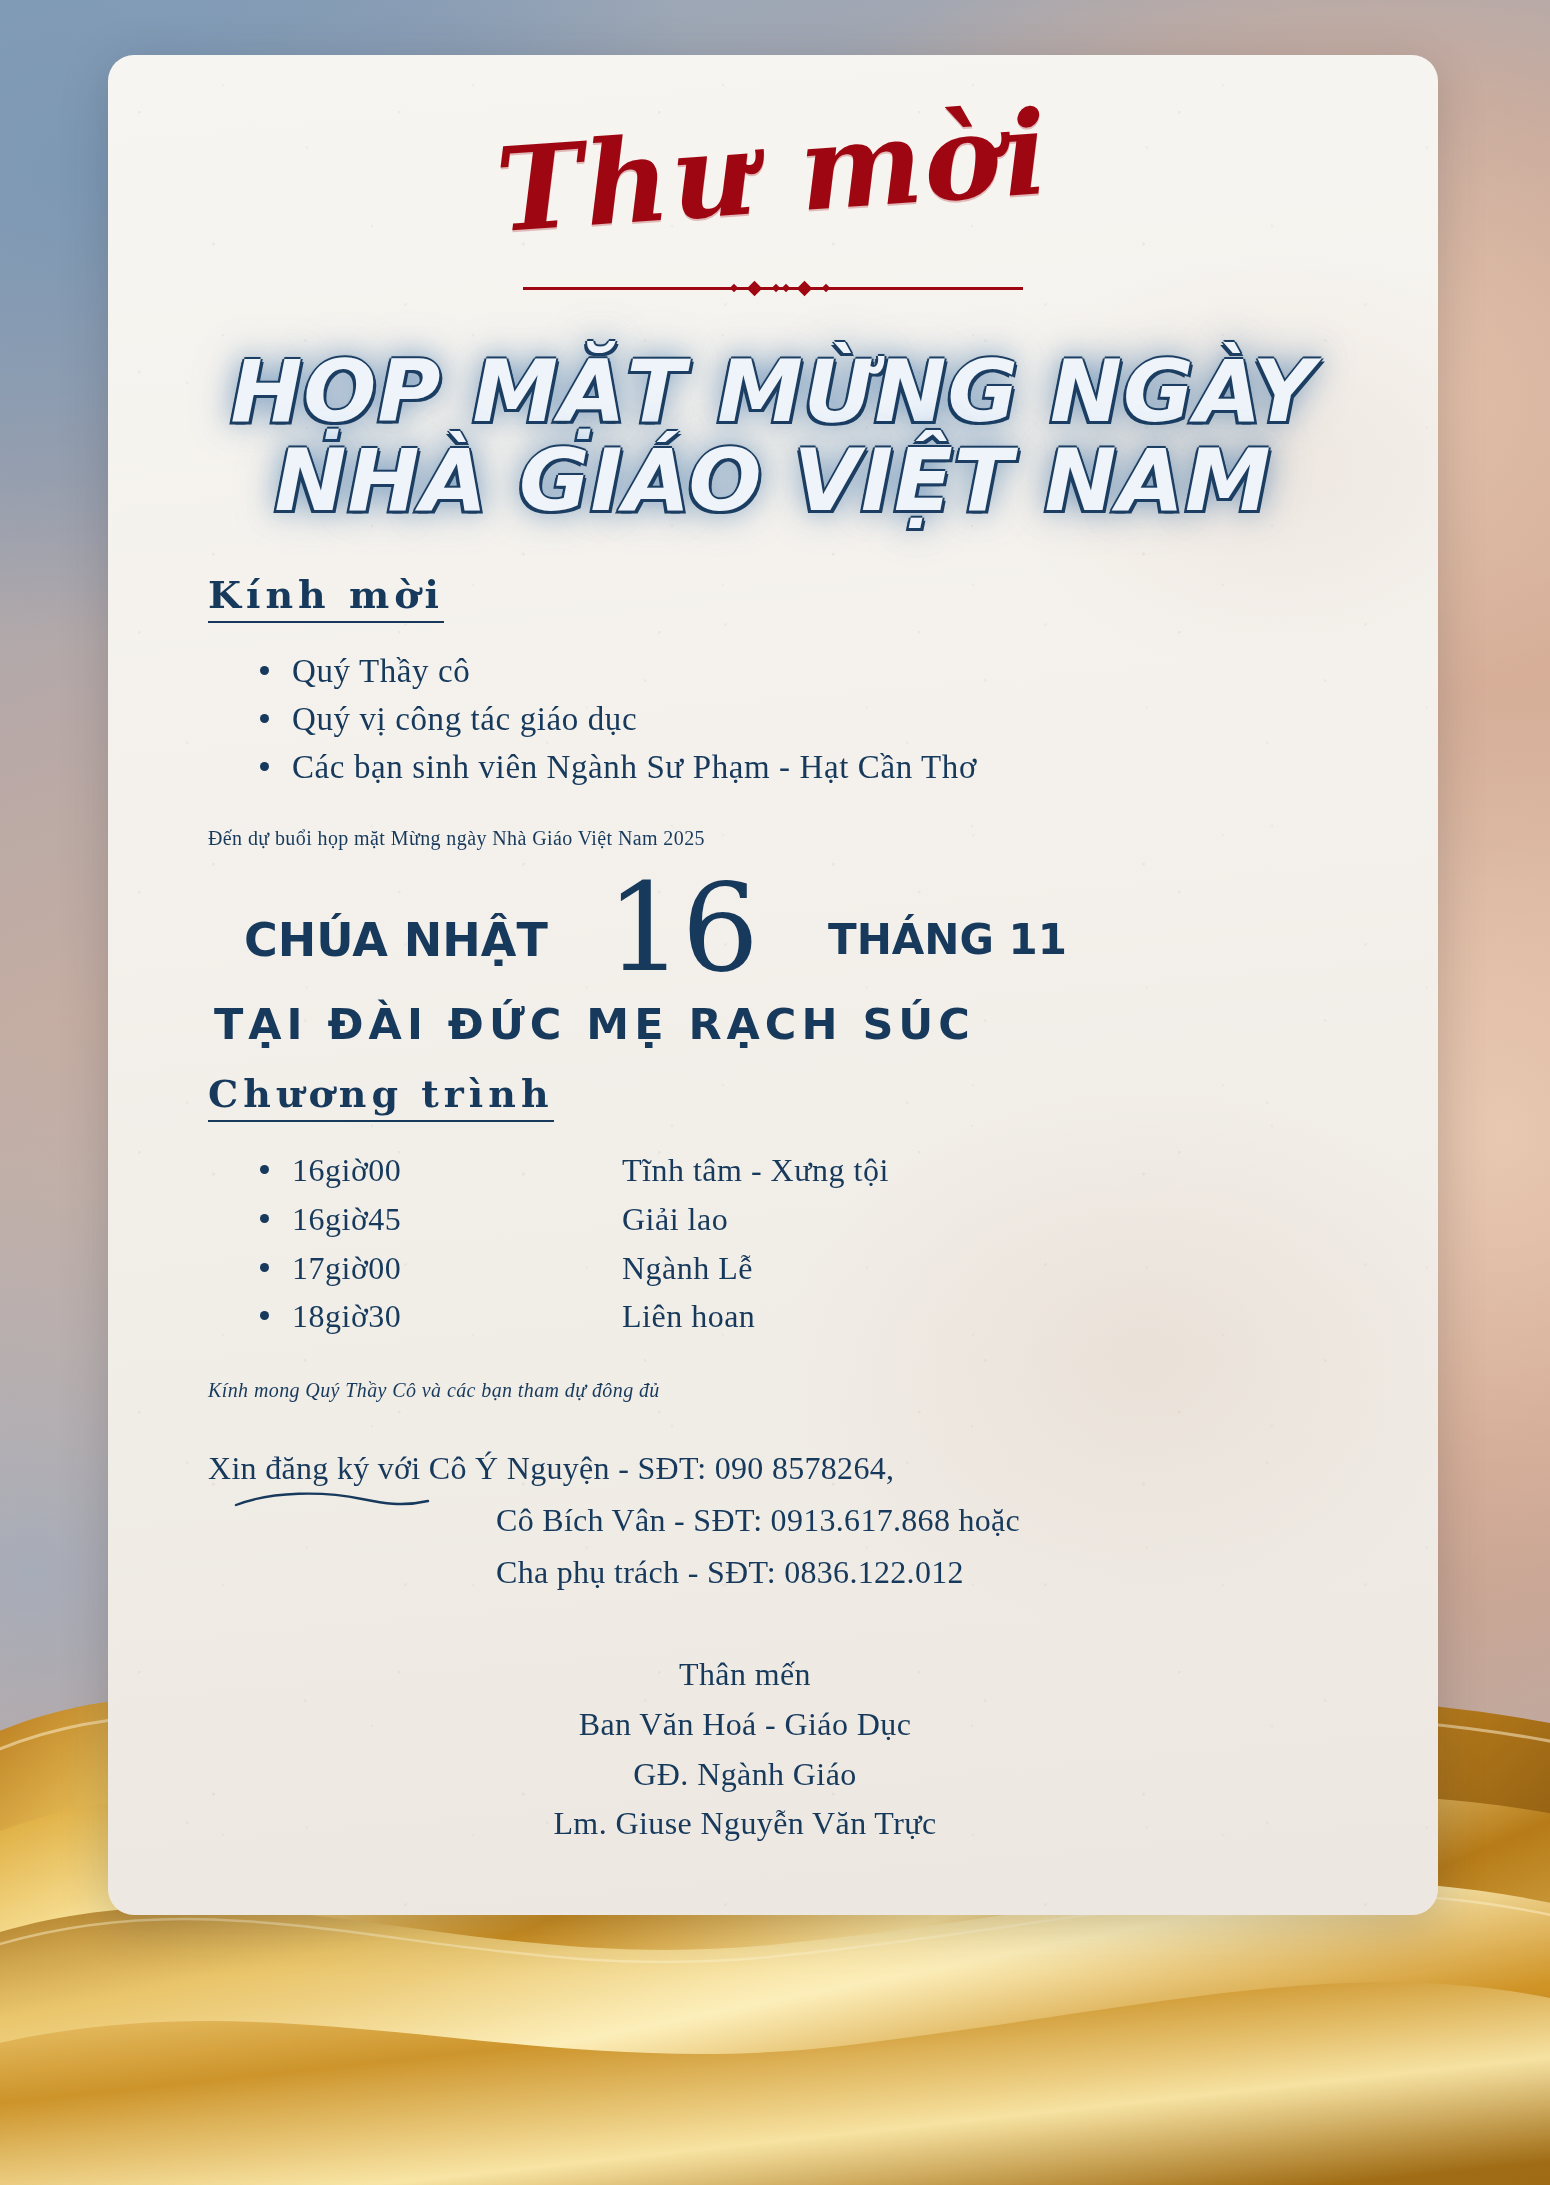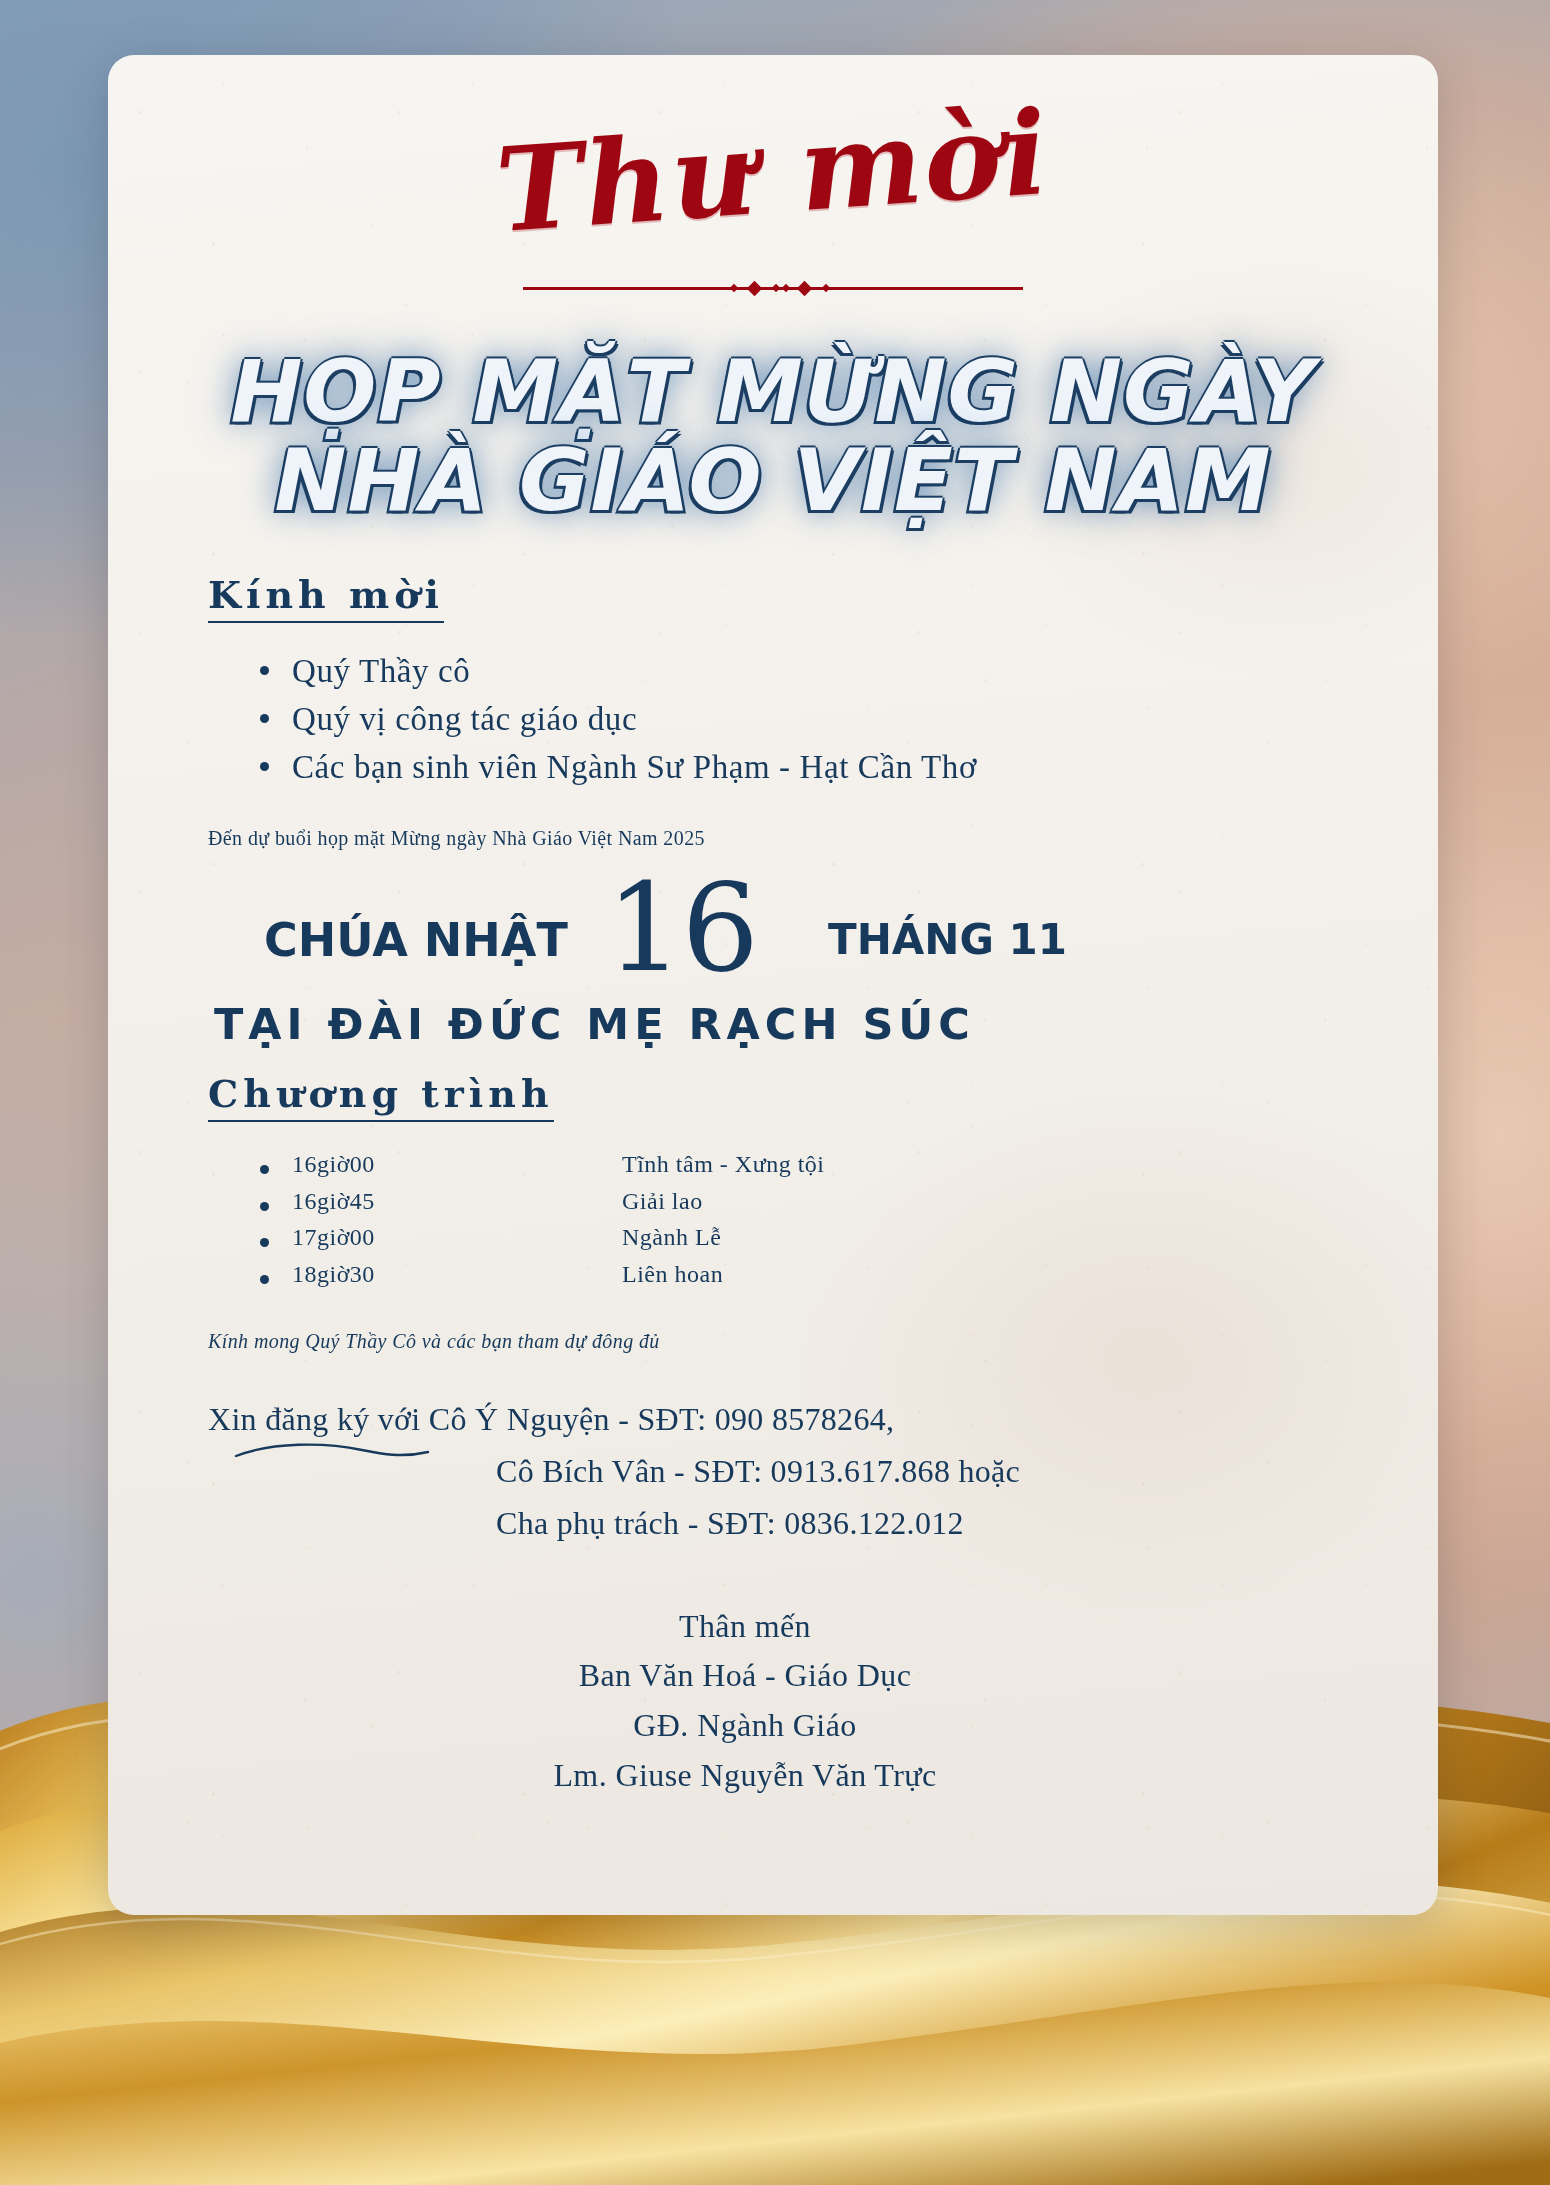--- a/index.html
+++ b/index.html
@@ -212,21 +212,20 @@
   }
   .date-day {
     position: absolute;
     left: 36px;
     top: 48px;
     font-family: "DejaVu Sans", sans-serif;
     font-weight: 700;
     font-size: 46px;
     letter-spacing: 0px;
     color: #16395c;
-    margin-left: 20px;
   }
   .date-num {
     position: absolute;
     left: 398px;
     top: -8px;
     font-family: "DejaVu Serif", serif;
     font-size: 122px;
     font-weight: 400;
     color: #16395c;
     letter-spacing: -2px;
@@ -254,21 +253,21 @@
   .program-head {
     margin-top: 22px;
   }
   ul.program {
     list-style: none;
     margin: 10px 0 0 0;
     padding: 0 0 0 48px;
   }
   ul.program li {
     position: relative;
-    font-size: 24px;
+    font-size: 32px;
     line-height: 1.52;
     color: #16395c;
     padding-left: 36px;
     display: flex;
   }
   ul.program li::before {
     content: "";
     position: absolute;
     left: 4px;
     top: 19px;

